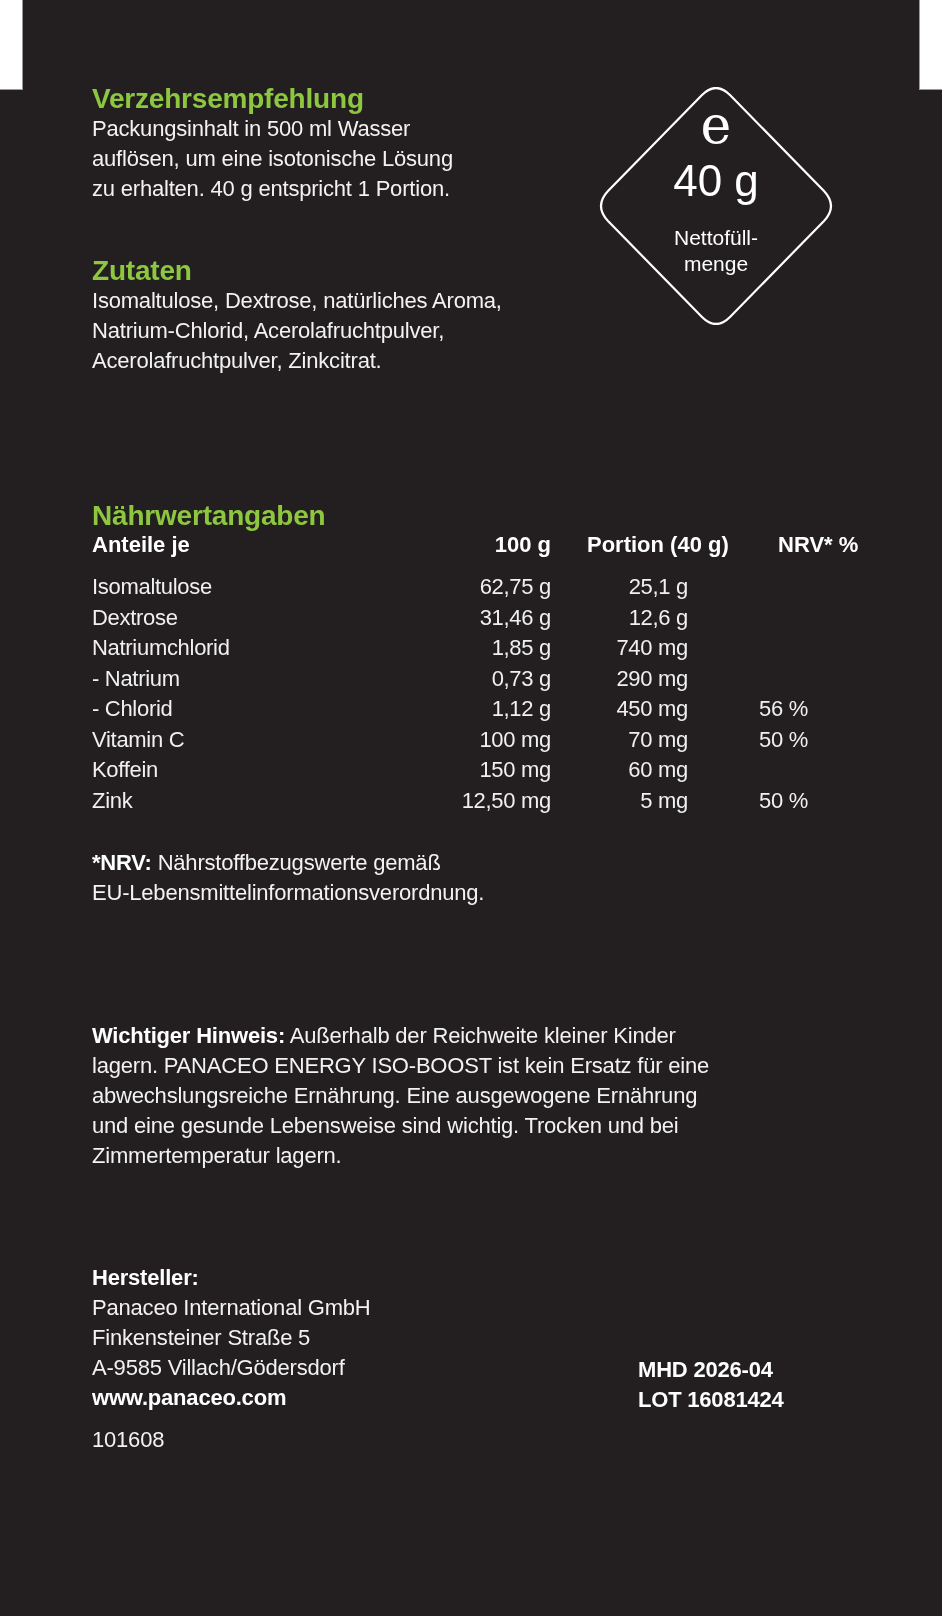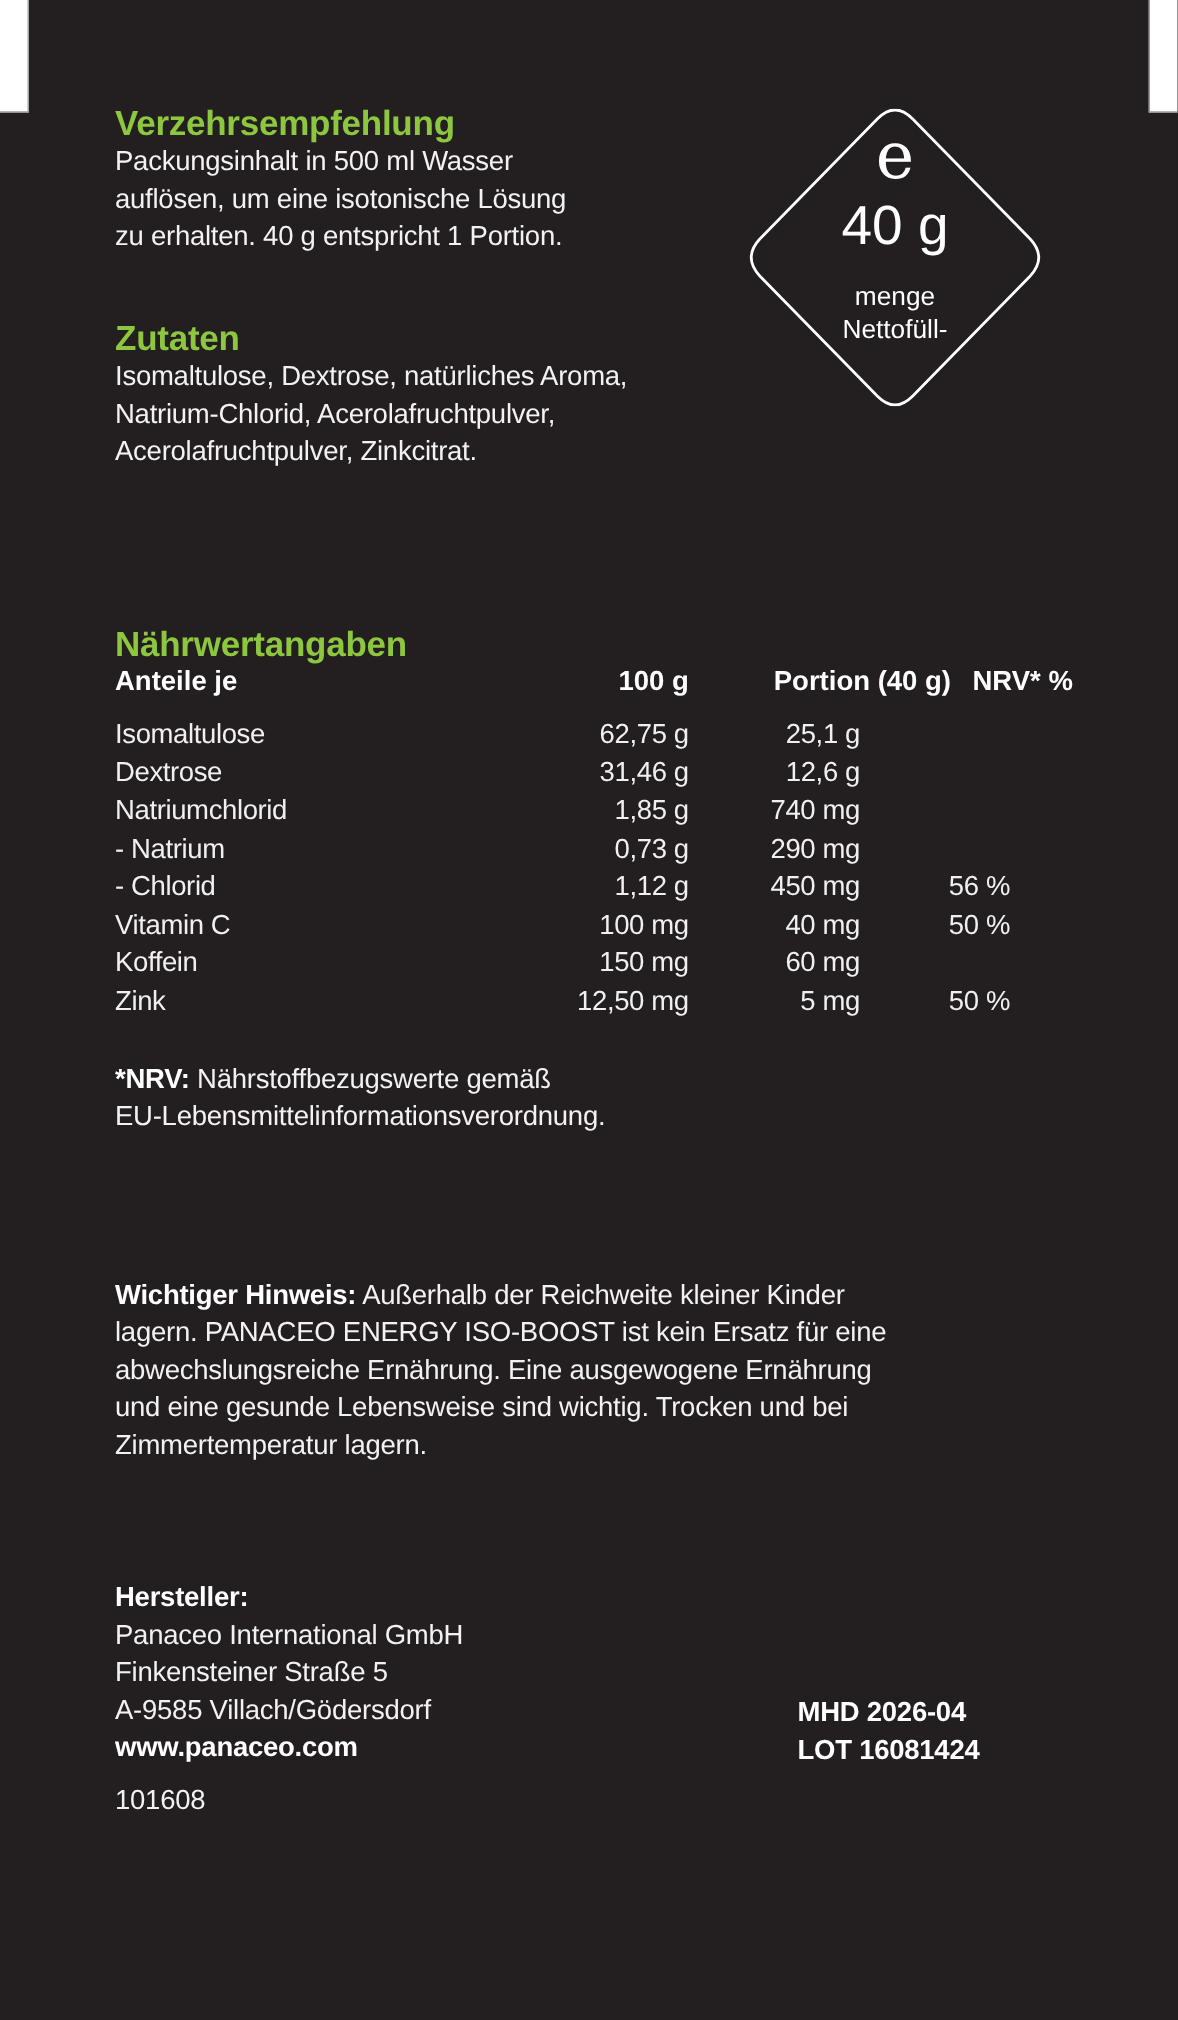--- a/index.html
+++ b/index.html
@@ -30,21 +30,21 @@
 
   
   #nutri { left: 92px; top: 500px; width: 780px; }
   .thead { position: relative; height: 34px; font-weight: bold; font-size: 22px; color: #fff; }
   .thead span, .trow span { position: absolute; white-space: nowrap; }
   .trow { position: relative; height: 30.5px; font-size: 22px; color: #f0f0f0; letter-spacing: -0.3px; }
   .c-name { left: 0; }
   .c-100 { right: calc(780px - 459px); }
   .c-por { right: calc(780px - 596px); text-align: right; }
   .c-nrv { right: calc(780px - 716px); text-align: right; }
-  .h-por { left: 495px; margin-left: 32px; }
+  .h-por { left: 495px; }
   .h-nrv { left: 686px; }
 
   b { font-weight: bold; color: #fff; }
 </style>
 </head>
 <body>
 
 <div class="strip left"></div>
 <div class="strip right"></div>
 
@@ -57,22 +57,22 @@
   </div>
 </section>
 
 <div id="badge" class="abs">
   <svg width="236" height="238" viewBox="0 0 236 238">
     <path d="M104,8 Q118,-6 132,8 L226,104 Q240,119 226,134 L132,230 Q118,244 104,230 L10,134 Q-4,119 10,104 Z" fill="none" stroke="#ffffff" stroke-width="2.2" stroke-linejoin="round"></path>
   </svg>
   <div class="badge-e">e</div>
   <div class="badge-qty">40 g</div>
   <div class="badge-label">
+    <div>Nettofüll-</div>
     <div>menge</div>
-    <div>Nettofüll-</div>
   </div>
 </div>
 
 <section class="abs" style="left:92px; top:256px;">
   <h2 class="green-h">Zutaten</h2>
   <div class="para">
     <div>Isomaltulose, Dextrose, natürliches Aroma,</div>
     <div>Natrium-Chlorid, Acerolafruchtpulver,</div>
     <div>Acerolafruchtpulver, Zinkcitrat.</div>
   </div>
@@ -113,21 +113,21 @@
   </div>
   <div class="trow">
     <span class="c-name">- Chlorid</span>
     <span class="c-100">1,12 g</span>
     <span class="c-por">450 mg</span>
     <span class="c-nrv">56 %</span>
   </div>
   <div class="trow">
     <span class="c-name">Vitamin C</span>
     <span class="c-100">100 mg</span>
-    <span class="c-por">40 mg</span>
+    <span class="c-por">70 mg</span>
     <span class="c-nrv">50 %</span>
   </div>
   <div class="trow">
     <span class="c-name">Koffein</span>
     <span class="c-100">150 mg</span>
     <span class="c-por">60 mg</span>
     <span class="c-nrv"></span>
   </div>
   <div class="trow">
     <span class="c-name">Zink</span>

